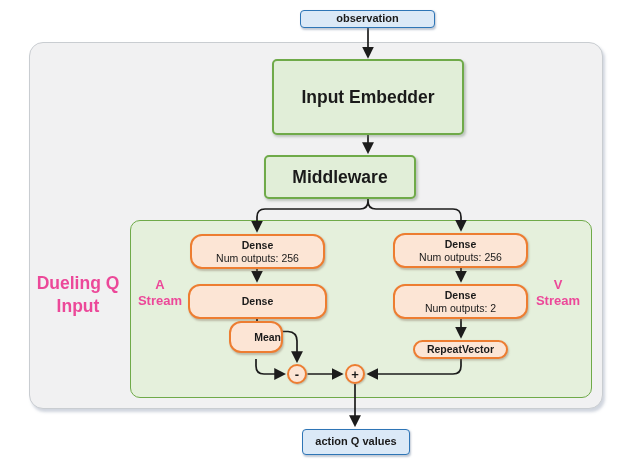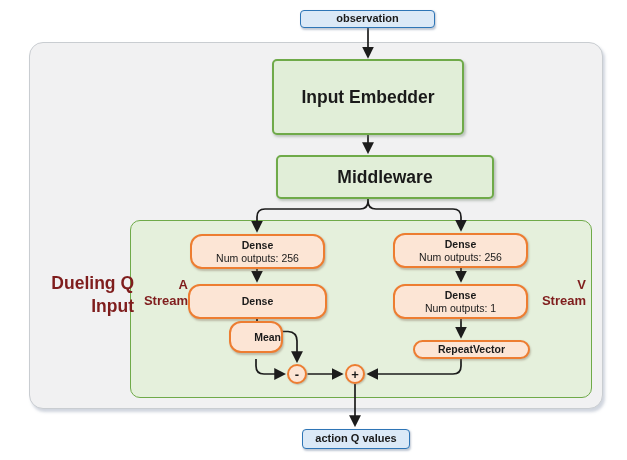--- a/index.html
+++ b/index.html
@@ -41,21 +41,21 @@
   }
   .orange-node .t { font-weight:bold; }
   .op-circle {
     position:absolute; box-sizing:border-box; width:20px; height:20px;
     background:var(--orange_fill); border:2px solid var(--orange_border);
     border-radius:50%; display:flex; align-items:center; justify-content:center;
     font-weight:bold; font-size:13px; line-height:1;
     box-shadow:1px 1px 1.5px rgba(130,110,90,0.35);
   }
   .free-label {
-    position:absolute; font-weight:bold; text-align:right; color:#7f1d1d;
+    position:absolute; font-weight:bold; text-align:center; color:#ec4899;
   }
   .dueling { left:22px; top:272px; width:112px; font-size:17.5px; line-height:23px; }
   .stream  { font-size:13px; line-height:16px; }
 </style>
 </head>
 <body>
 
 <div class="stage">
 
   <div class="container-box outer"></div>
@@ -85,21 +85,21 @@
   </svg>
 
   <div class="node green-node" style="left:272px; top:59px; width:192px; height:76px;">
     <span>Input Embedder</span>
   </div>
 
   <div class="node blue-node" style="left:300px; top:10px; width:135px; height:18px;">
     <span>observation</span>
   </div>
 
-  <div class="node green-node" style="left:276px; top:155px; width:218px; height:44px;">
+  <div class="node green-node" style="left:264px; top:155px; width:152px; height:44px;">
     <span>Middleware</span>
   </div>
 
   <div class="node orange-node" style="left:190px; top:234px; width:135px; height:35px;">
     <div class="t">Dense</div>
     <div>Num outputs: 256</div>
   </div>
 
   <div class="node orange-node" style="left:188px; top:284px; width:139px; height:35px;">
     <div class="t">Dense</div>
@@ -109,35 +109,35 @@
     <div class="t">Mean</div>
   </div>
 
   <div class="node orange-node" style="left:393px; top:233px; width:135px; height:35px;">
     <div class="t">Dense</div>
     <div>Num outputs: 256</div>
   </div>
 
   <div class="node orange-node" style="left:393px; top:284px; width:135px; height:35px;">
     <div class="t">Dense</div>
-    <div>Num outputs: 1</div>
+    <div>Num outputs: 2</div>
   </div>
 
-  <div class="node orange-node" style="left:413px; top:340px; width:117px; height:19px;">
+  <div class="node orange-node" style="left:413px; top:340px; width:95px; height:19px;">
     <div class="t">RepeatVector</div>
   </div>
 
   <div class="op-circle" style="left:287px; top:364px;">
     <span>-</span>
   </div>
   <div class="op-circle" style="left:345px; top:364px;">
     <span>+</span>
   </div>
 
-  <div class="node blue-node" style="left:302px; top:429px; width:108px; height:20px;">
+  <div class="node blue-node" style="left:302px; top:429px; width:108px; height:26px;">
     <span>action Q values</span>
   </div>
 
   <div class="free-label dueling">
     <div>Dueling Q</div>
     <div>Input</div>
   </div>
 
   <div class="free-label stream" style="left:132px; top:277px; width:56px;">
     <div>A</div>

